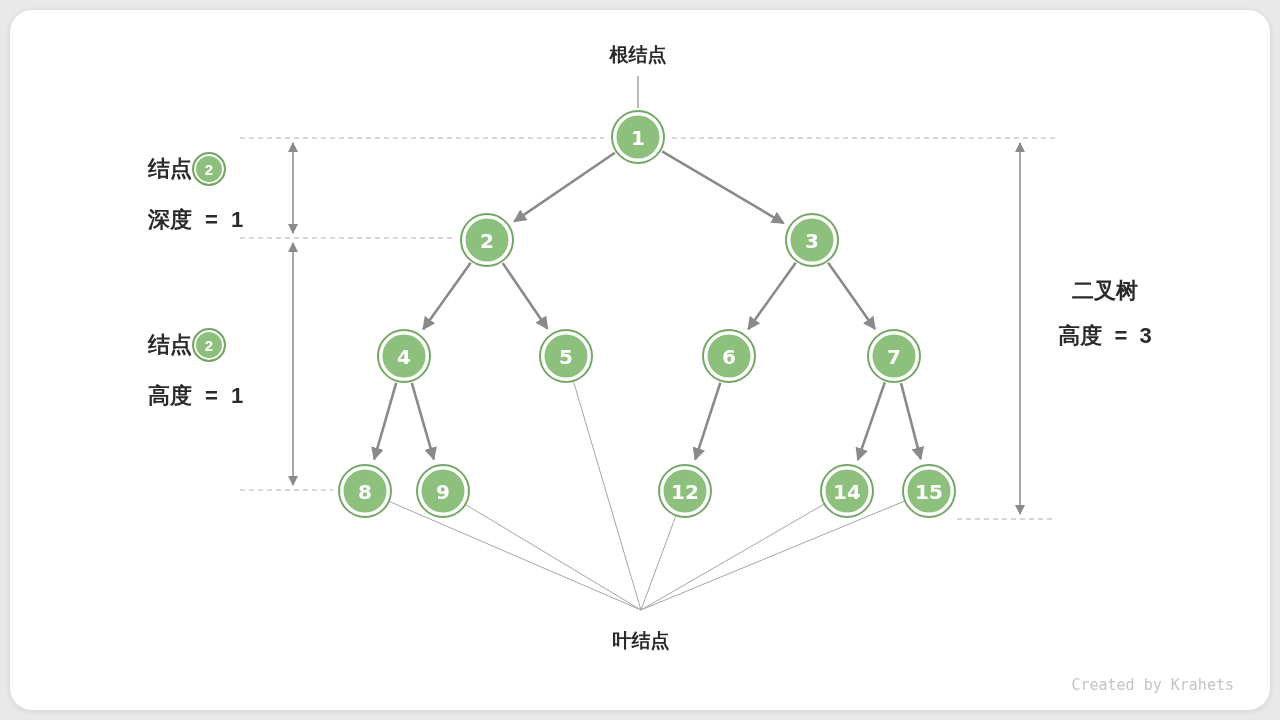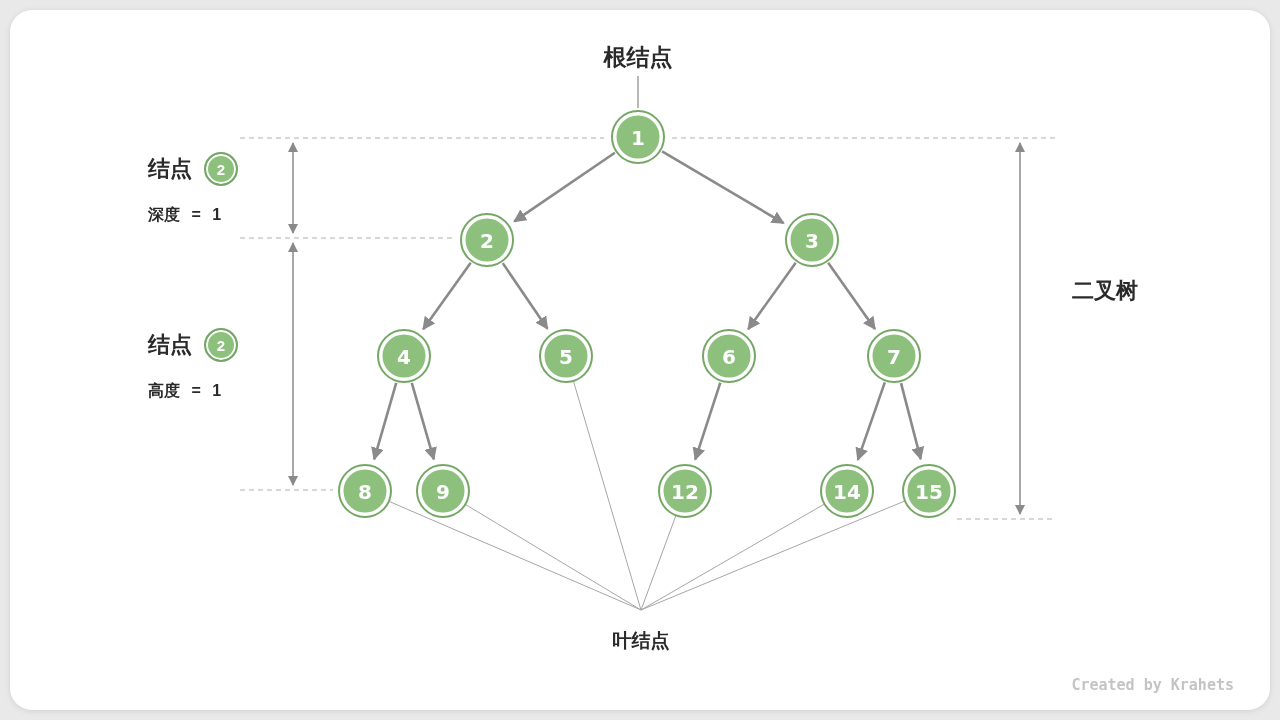--- a/index.html
+++ b/index.html
@@ -2,34 +2,34 @@
 <html style="--node-fill: #8cc07c; --node-ring: #74a765; --edge: #8a8a8a; --guide: #b0b0b0; --leaf-line: #a6a6a6; --text: #2a2a2a;"><head>
 <meta charset="utf-8">
 <style>
   html,body{margin:0;padding:0;width:1280px;height:720px;background:#e9e9e9;overflow:hidden;
             font-family:"Liberation Sans","DejaVu Sans",sans-serif;}
   .stage{position:relative;width:1280px;height:720px;}
   .card{position:absolute;left:10px;top:10px;width:1260px;height:700px;background:#ffffff;
         border-radius:22px;box-shadow:0 1px 6px rgba(0,0,0,0.10);}
   #tree-svg{position:absolute;left:0;top:0;}
   .label{position:absolute;color:var(--text,#2a2a2a);font-weight:700;}
-  .root-label{left:638px;top:42px;transform:translateX(-50%);font-size:23px;}
+  .root-label{left:638px;top:42px;transform:translateX(-50%);font-size:19px;}
   .leaf-label{left:641px;top:628px;transform:translateX(-50%);font-size:19px;}
   .side-block{position:absolute;left:148px;}
   .depth-block{top:152px;}
   .height-block{top:328px;}
-  .side-row{display:flex;align-items:center;gap:12px;font-size:22px;font-weight:700;color:#2a2a2a;height:34px;}
+  .side-row{display:flex;align-items:center;font-size:22px;font-weight:700;color:#2a2a2a;height:34px;}
   .badge{display:inline-flex;align-items:center;justify-content:center;width:30px;height:30px;
          border-radius:50%;background:var(--node-fill,#8cc07c);border:2px solid var(--node-ring,#74a765);
          box-shadow:inset 0 0 0 2px #ffffff;color:#ffffff;font-size:15px;font-weight:700;}
-  .formula{margin-top:19px;font-size:16px;font-weight:700;color:#2a2a2a;word-spacing:7px;}
+  .formula{margin-top:19px;font-size:22px;font-weight:700;color:#2a2a2a;word-spacing:7px;}
   .right-block{position:absolute;left:1105px;top:268px;transform:translateX(-50%);
                text-align:center;font-size:22px;font-weight:700;color:#2a2a2a;line-height:45px;white-space:nowrap;word-spacing:6px;}
   .watermark{position:absolute;right:46px;bottom:26px;font-family:"DejaVu Sans Mono","Liberation Mono",monospace;
-             font-size:15px;color:#c4c4c4;font-weight:700;}
+             font-size:15px;color:#c4c4c4;font-weight:400;}
   .edge{stroke:var(--edge,#8a8a8a);stroke-width:2.6;}
   .measure{stroke:var(--edge,#8a8a8a);stroke-width:1.5;}
   .dashed{stroke:var(--guide,#b0b0b0);stroke-width:1.2;stroke-dasharray:5 4;}
   .leafline{stroke:var(--leaf-line,#a6a6a6);stroke-width:1;}
   .rootline{stroke:#9a9a9a;stroke-width:1.4;}
   .node-outer{fill:none;stroke:var(--node-ring,#74a765);stroke-width:2;}
   .node-inner{fill:var(--node-fill,#8cc07c);stroke:#ffffff;stroke-width:2;}
   .node-text{fill:#ffffff;font-family:"DejaVu Sans","Liberation Sans",sans-serif;font-size:20px;font-weight:700;
              text-anchor:middle;dominant-baseline:central;}
 </style>
@@ -155,19 +155,20 @@
   <div class="side-block height-block">
     <div class="side-row">
       <span>结点</span>
       <span class="badge">2</span>
     </div>
     <div class="formula">高度 = 1</div>
   </div>
 
   <div class="right-block">
     <div>二叉树</div>
+    <div>高度 = 3</div>
   </div>
 
   <div class="label leaf-label">叶结点</div>
 
   <div class="watermark">Created by Krahets</div>
 
 </div>
 
 </body></html>

